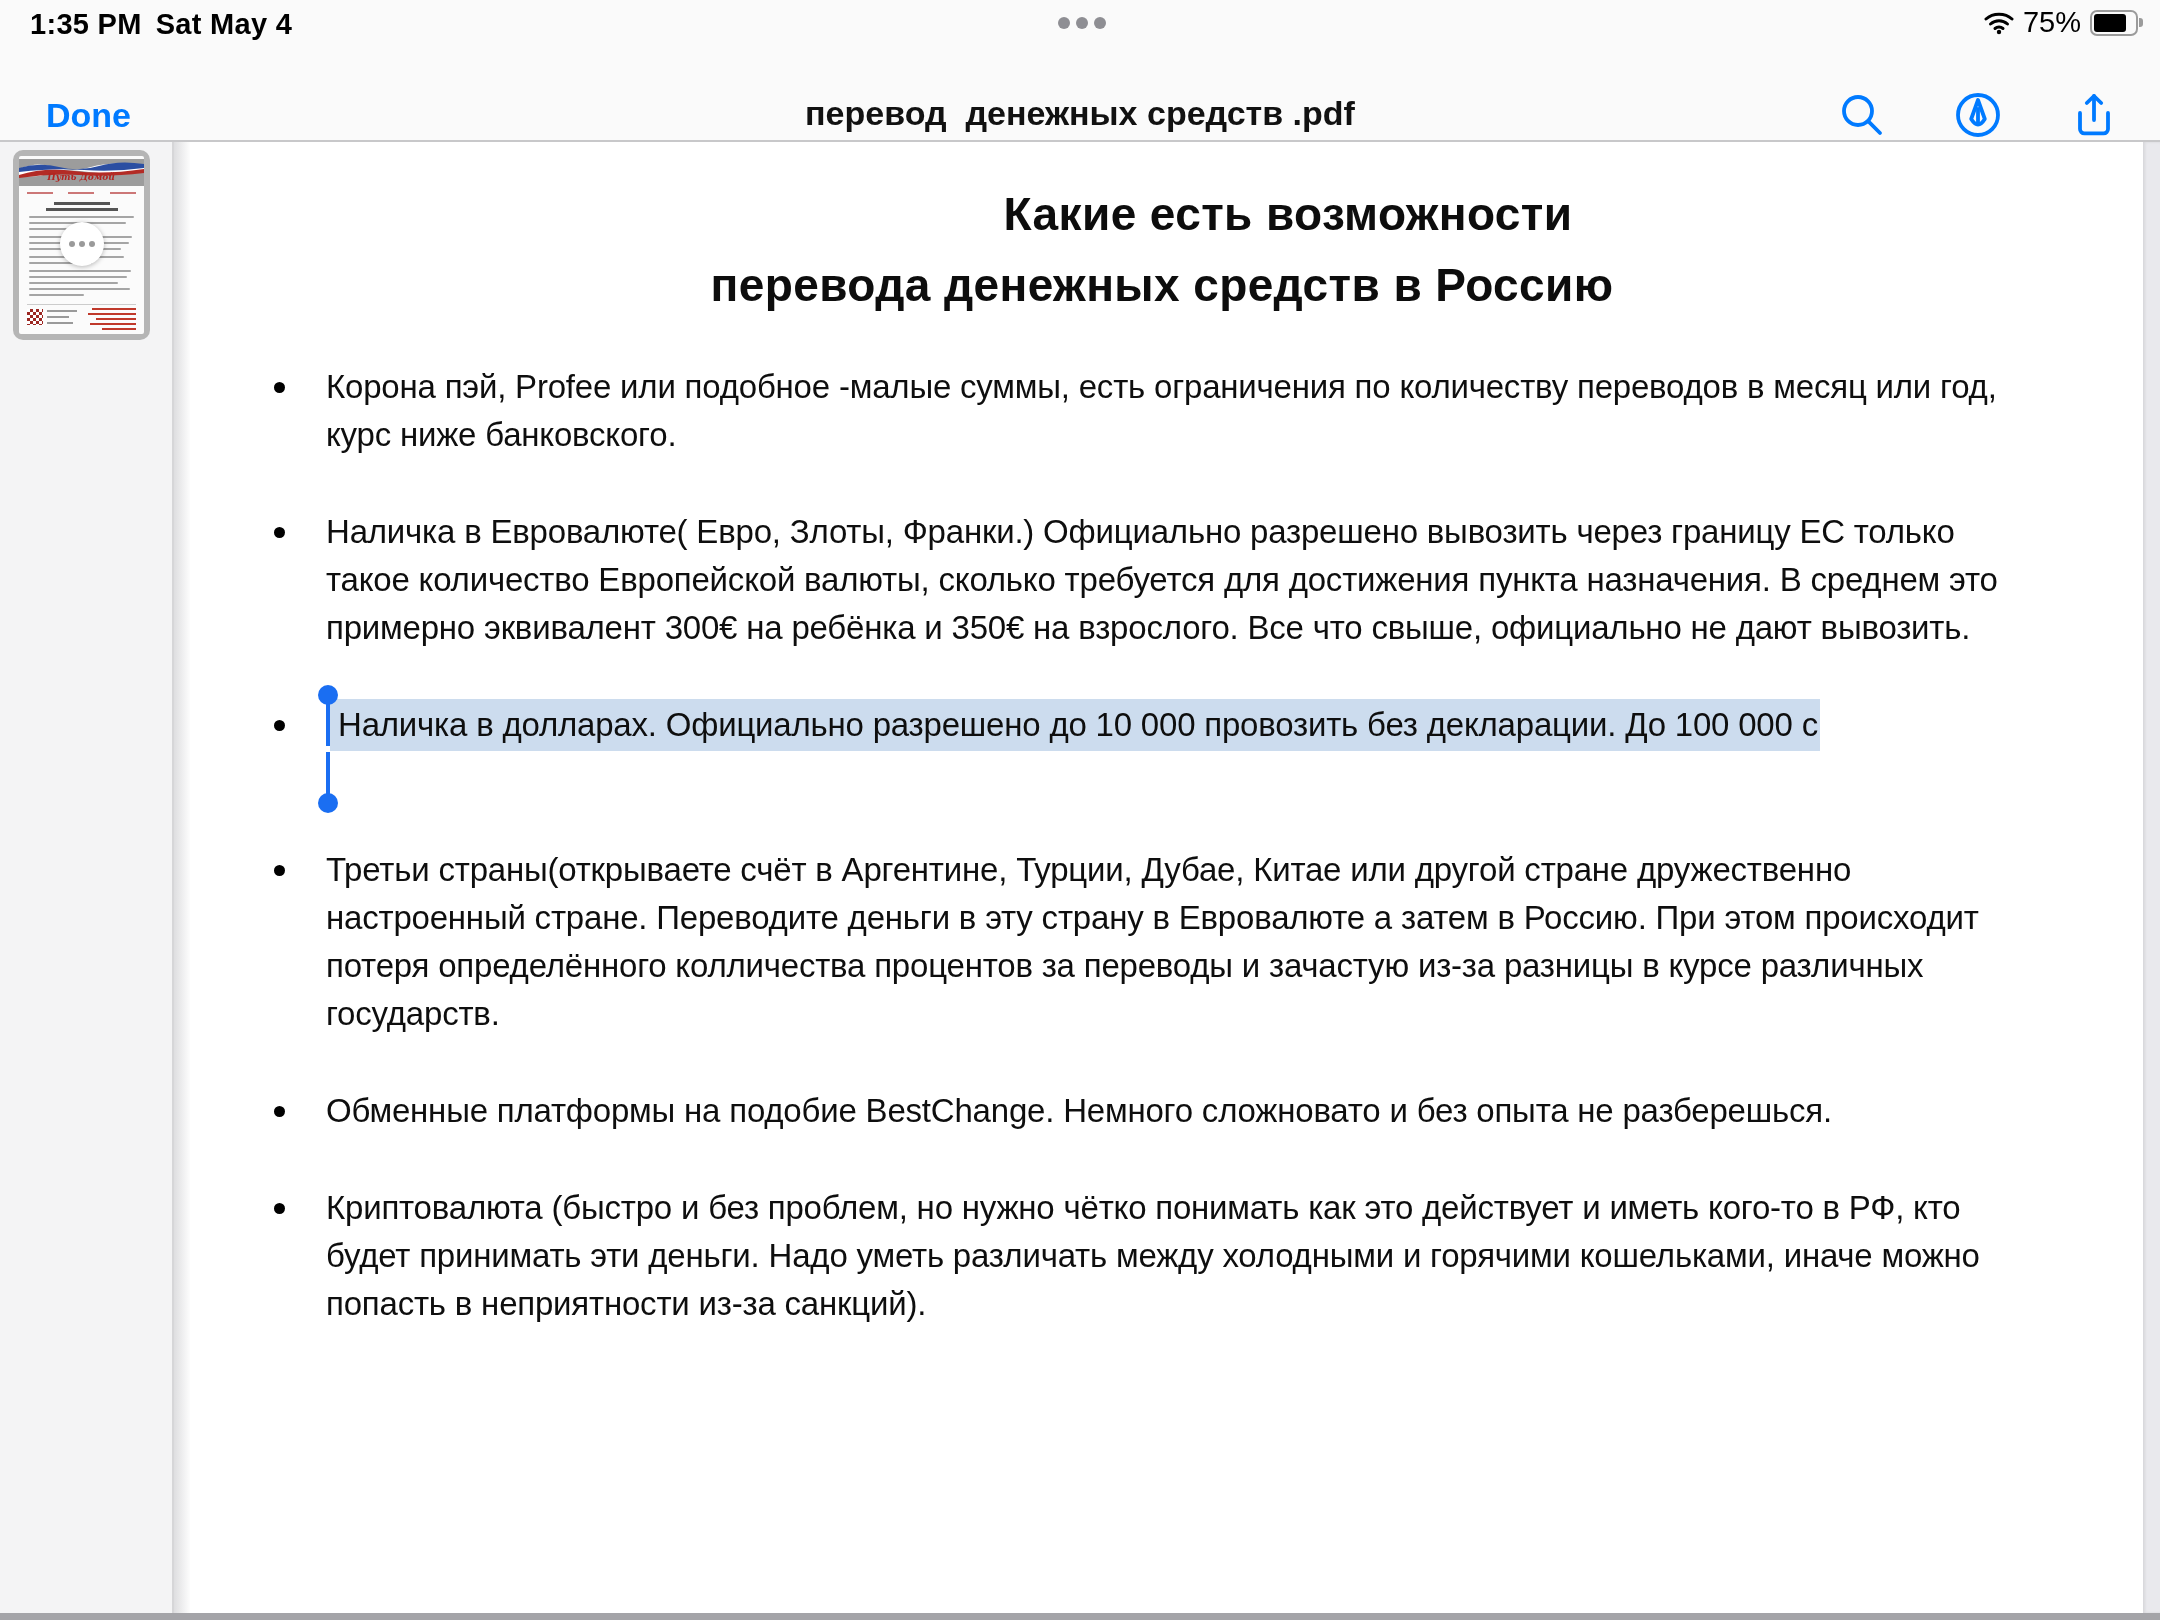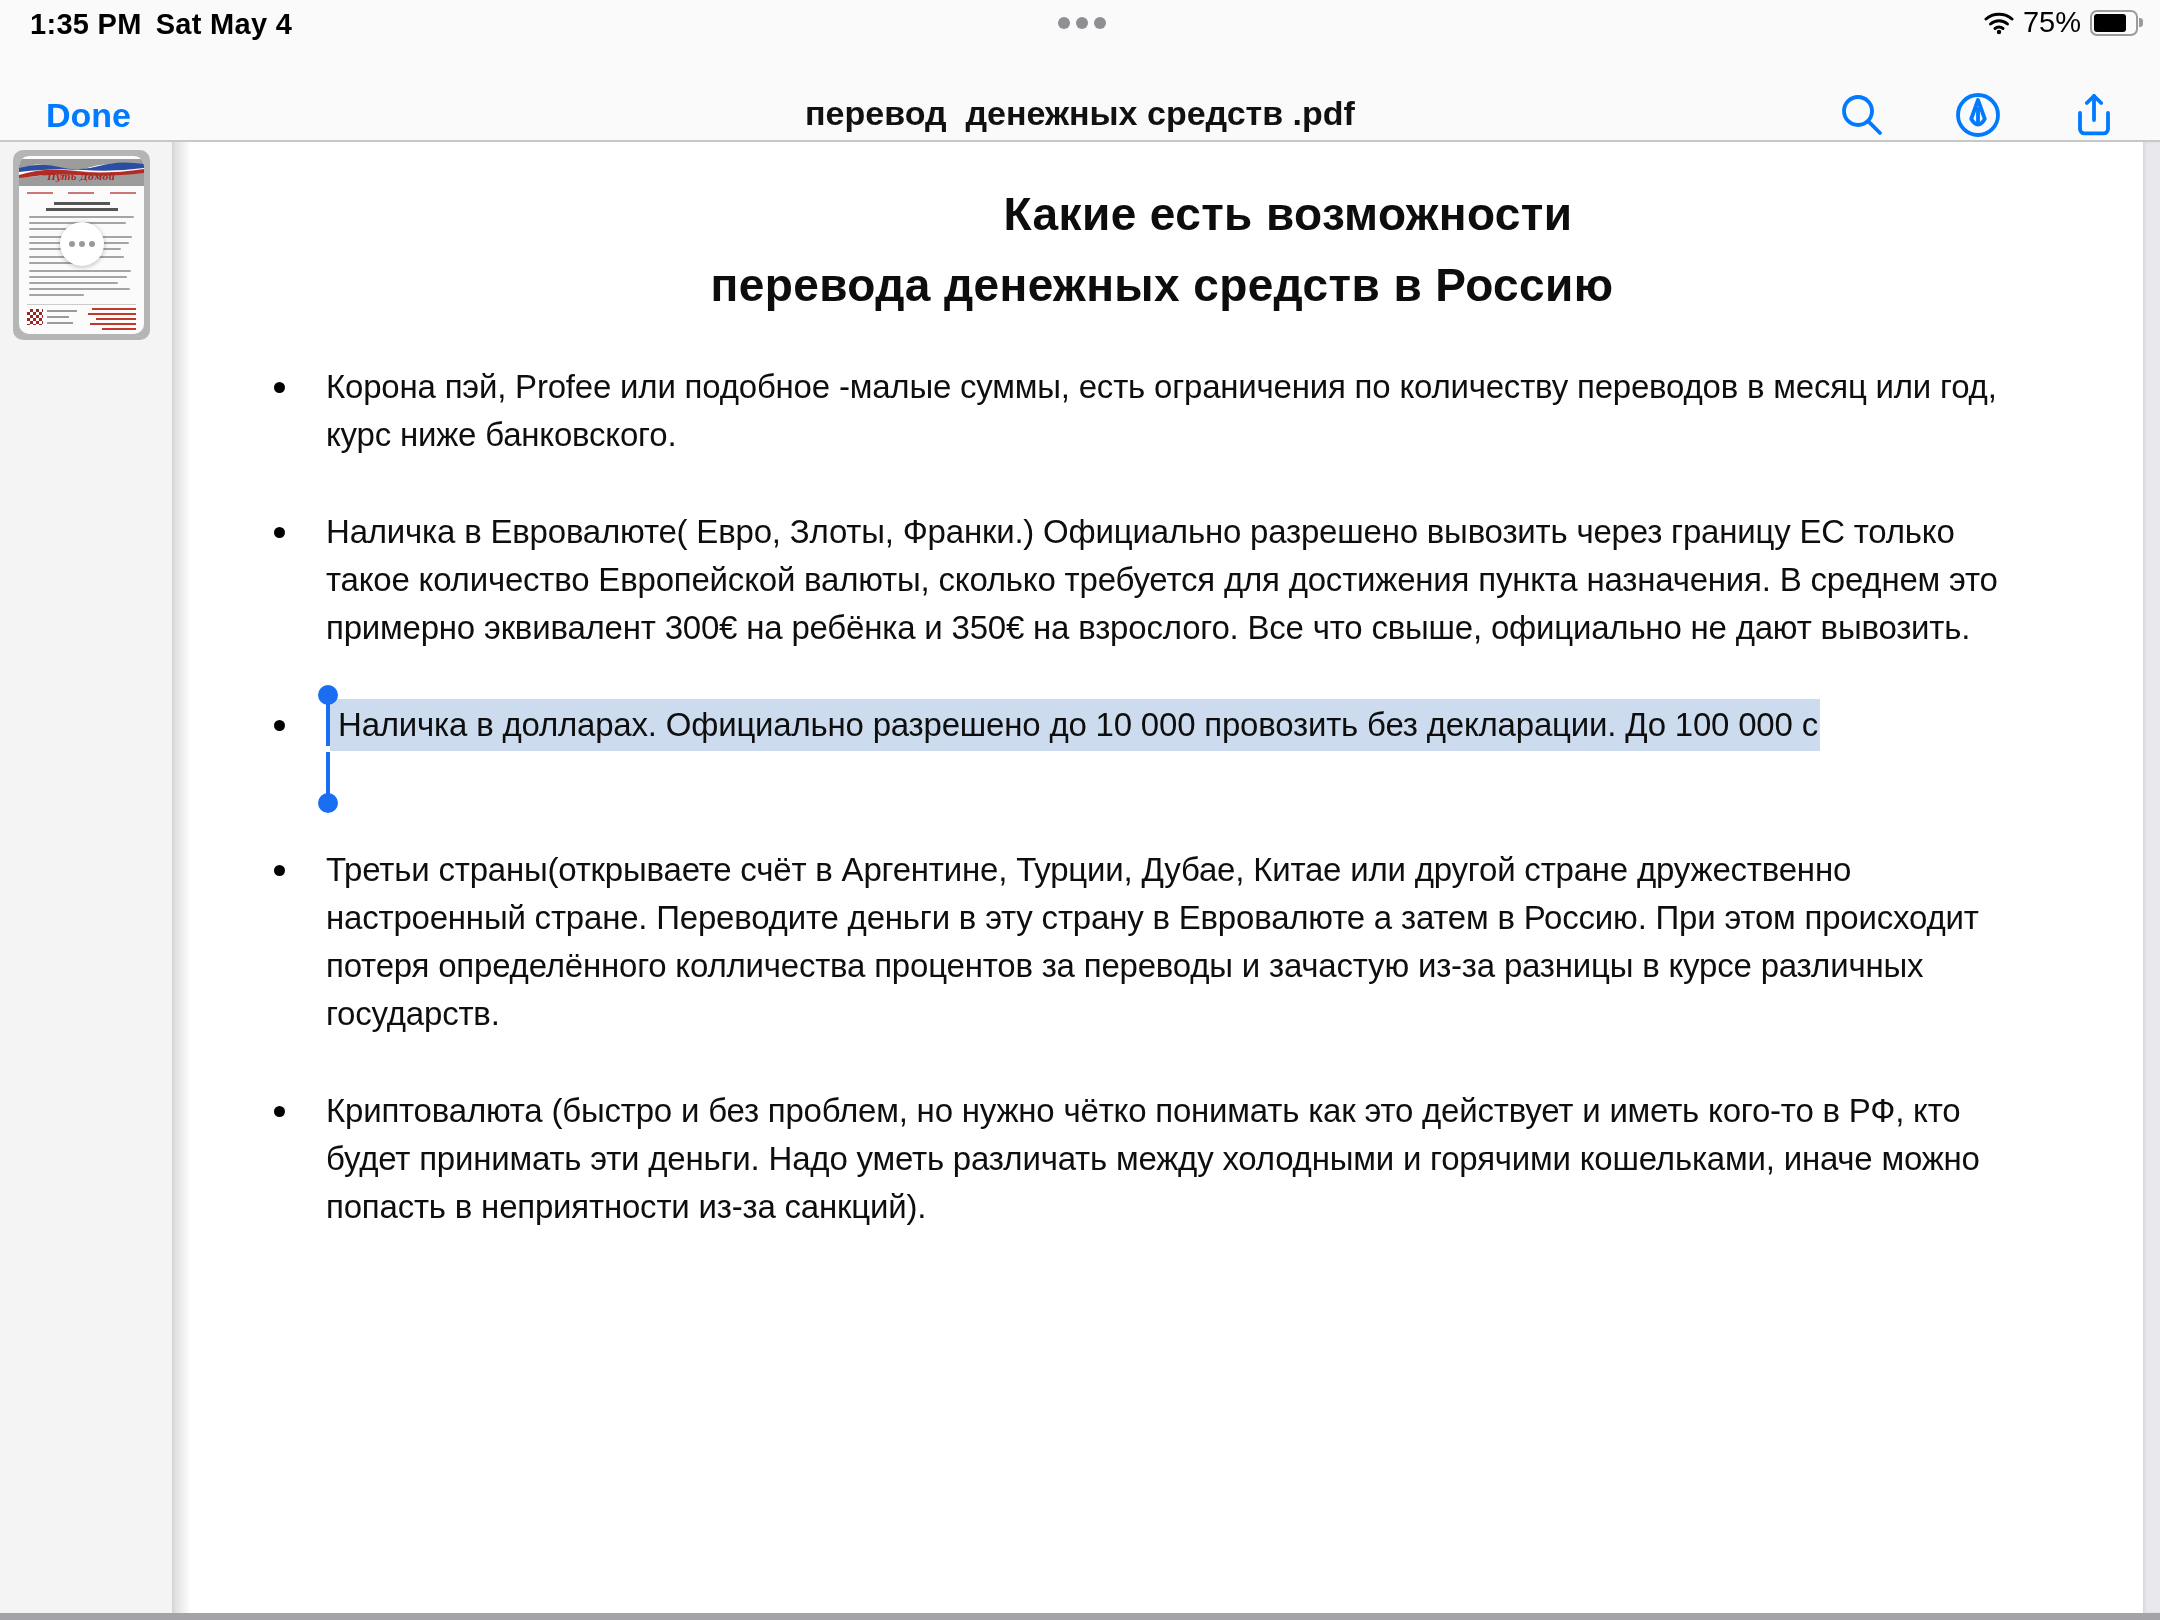--- a/index.html
+++ b/index.html
@@ -32,21 +32,21 @@
                 stroke-linecap:round;stroke-linejoin:round;}
 
   
   .sidebar{position:absolute;left:0;top:142px;width:172px;height:1471px;
            background:#f4f4f5;border-right:2px solid #d6d6d8;}
   .page-edge{position:absolute;left:174px;top:142px;width:16px;height:1471px;
              background:linear-gradient(to right,#dedee0,#fdfdfd);}
   .thumb{position:absolute;left:13px;top:8px;width:137px;height:190px;border-radius:10px;
          background:#b5b5b5;cursor:pointer;}
   .thumb-page{position:absolute;left:6px;top:6px;width:125px;height:178px;background:#fbfbfb;
-              border-radius:10px;overflow:hidden;}
+              border-radius:2px;overflow:hidden;}
   .t-banner{position:absolute;left:0;top:3px;width:125px;height:27px;}
   .t-links{position:absolute;left:0;top:36px;width:125px;display:flex;justify-content:space-around;}
   .t-links i{display:block;width:26px;height:2px;background:#c77;}
   .t-head{position:relative;margin:46px auto 0;width:56px;height:3px;background:#555;}
   .t-head2{position:relative;margin:3px auto 0;width:72px;height:3px;background:#555;}
   .t-body{position:absolute;left:10px;top:60px;width:105px;}
   .t-body i{display:block;height:2px;background:#a5a5a5;margin-bottom:4px;border-radius:1px;}
   .t-foot-rule{position:absolute;left:8px;top:148px;width:109px;height:1px;background:#ccc;}
   .t-qr{position:absolute;left:8px;top:153px;width:16px;height:16px;
         background:conic-gradient(#9c2722 25%,#fff 0 50%,#9c2722 0 75%,#fff 0);
@@ -203,16 +203,17 @@
   <h1 class="doc-title t2">перевода денежных средств в Россию</h1>
 
   <ul class="doc-list">
     <li>Корона пэй, Profee или подобное -малые суммы, есть ограничения по количеству переводов в месяц или год, курс ниже банковского.</li>
     <li>Наличка в Евровалюте( Евро, Злоты, Франки.) Официально разрешено вывозить через границу ЕС только такое количество Европейской валюты, сколько требуется для достижения пункта назначения. В среднем это примерно эквивалент 300€ на ребёнка и 350€ на взрослого. Все что свыше, официально не дают вывозить.</li>
     <li>
       <span class="caret start"></span><span class="hl">Наличка в долларах. Официально разрешено до 10 000 провозить без декларации. До 100 000 с</span><br>
       <span class="caret end"></span>
     </li>
     <li>Третьи страны(открываете счёт в Аргентине, Турции, Дубае, Китае или другой стране дружественно настроенный стране. Переводите деньги в эту страну в Евровалюте а затем в Россию. При этом происходит потеря определённого колличества процентов за переводы и зачастую из-за разницы в курсе различных государств.</li>
+    <li>Обменные платформы на подобие BestChange. Немного сложновато и без опыта не разберешься.</li>
     <li>Криптовалюта (быстро и без проблем, но нужно чётко понимать как это действует и иметь кого-то в РФ, кто будет принимать эти деньги. Надо уметь различать между холодными и горячими кошельками, иначе можно попасть в неприятности из-за санкций).</li>
   </ul>
 
 </div>
 
 </body></html>

